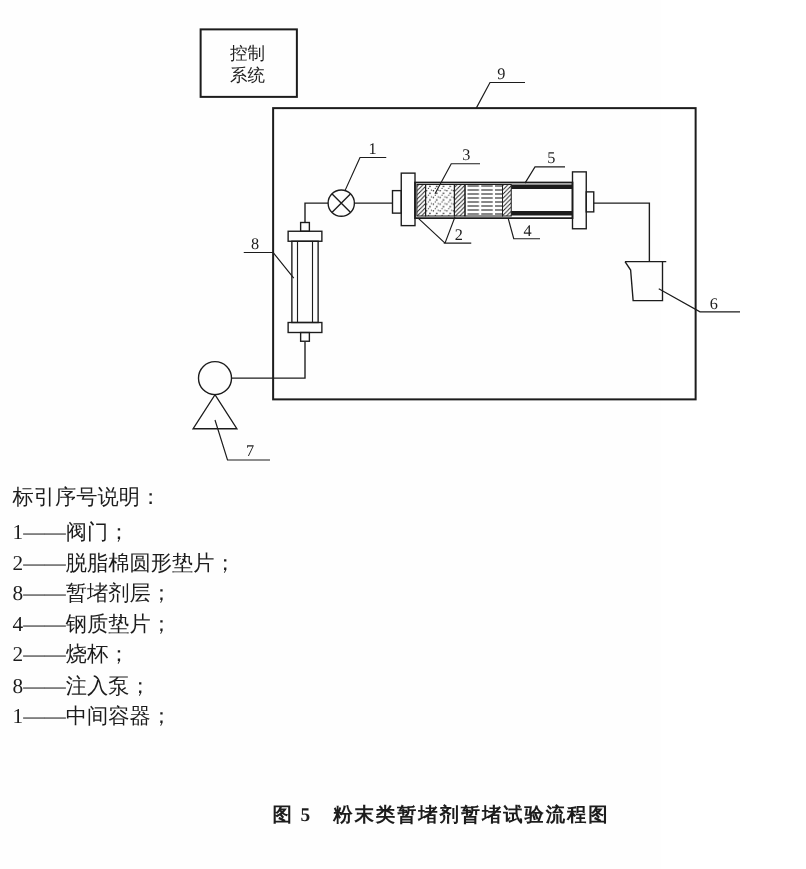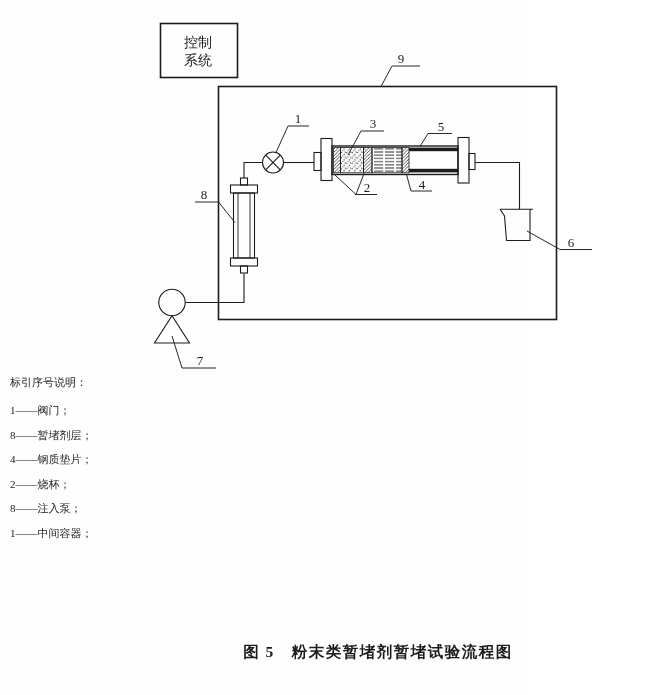--- a/index.html
+++ b/index.html
@@ -11,30 +11,29 @@
     overflow:hidden;
   }
   .page{position:relative;width:529px;height:695px;background:#fefefe;}
   svg text{
     font-family:"Liberation Serif","DejaVu Serif",serif;
     fill:#1c1c1c;
   }
   .callout-num{font-size:13px;}
   .cjk{font-size:14px;}
   .legend{
-    position:absolute;left:10px;top:372px;width:420px;
-    font-size:11px;line-height:20px;
+    position:absolute;left:10px;top:388px;width:420px;
+    font-size:17px;line-height:20px;
   }
   .legend-items{margin-top:6px;line-height:24.5px;}
   .legend-line{white-space:pre;}
   .caption{
     position:absolute;left:218px;top:642px;width:320px;
     font-size:15.5px;font-weight:bold;letter-spacing:1.5px;
     white-space:pre;
-    text-align:center;
   }
 </style>
 </head>
 <body>
 
 <div class="page">
 
   <svg width="645" height="390" viewBox="0 0 645 390" fill="none" stroke="#1c1c1c" stroke-width="1.1">
     <defs>
       <pattern id="hatch" patternUnits="userSpaceOnUse" width="3.4" height="3.4">
@@ -146,20 +145,21 @@
       <path d="M172,336 L182,368 H216" stroke-width="0.95"></path>
       <text class="callout-num" x="200" y="364.5" text-anchor="middle" stroke="none">7</text>
     </g>
   </svg>
 
   
   <div class="legend">
     <div>标引序号说明：</div>
     <div class="legend-items">
       <div class="legend-line">1——阀门；</div>
+      <div class="legend-line">2——脱脂棉圆形垫片；</div>
       <div class="legend-line">8——暂堵剂层；</div>
       <div class="legend-line">4——钢质垫片；</div>
       <div class="legend-line">2——烧杯；</div>
       <div class="legend-line">8——注入泵；</div>
       <div class="legend-line">1——中间容器；</div>
     </div>
   </div>
 
   
   <div class="caption">图 5　粉末类暂堵剂暂堵试验流程图</div>

